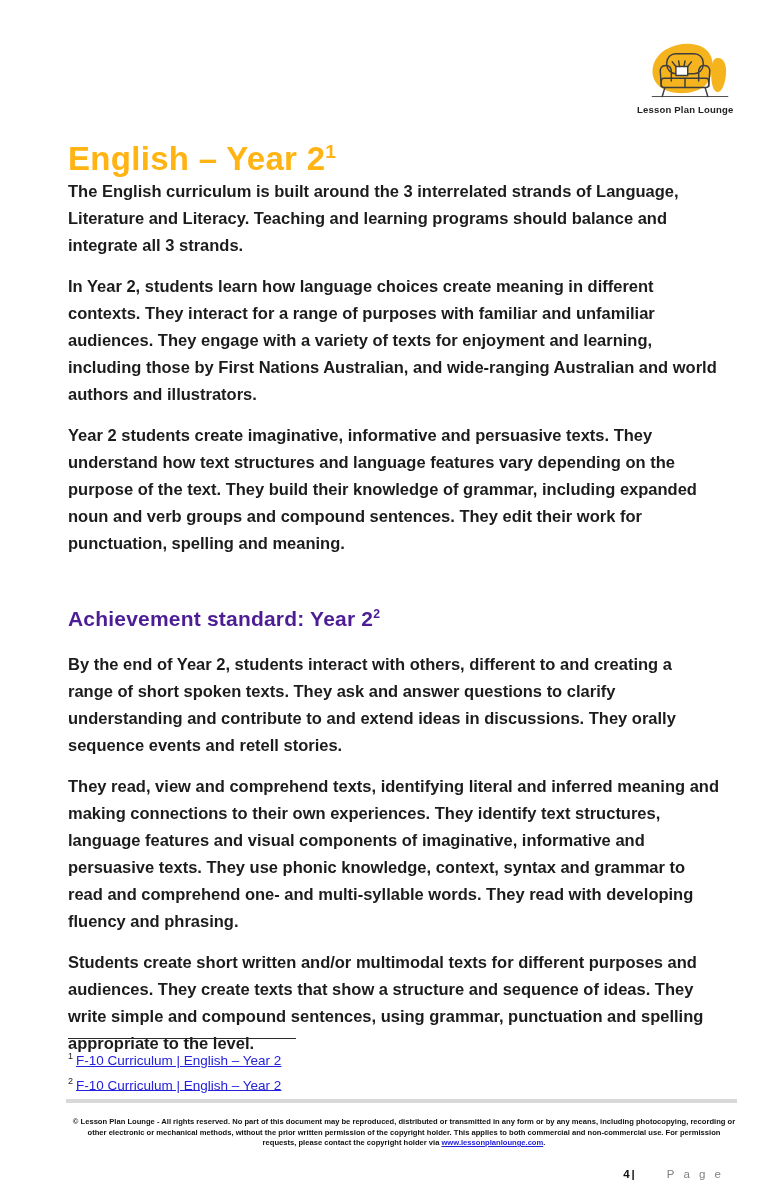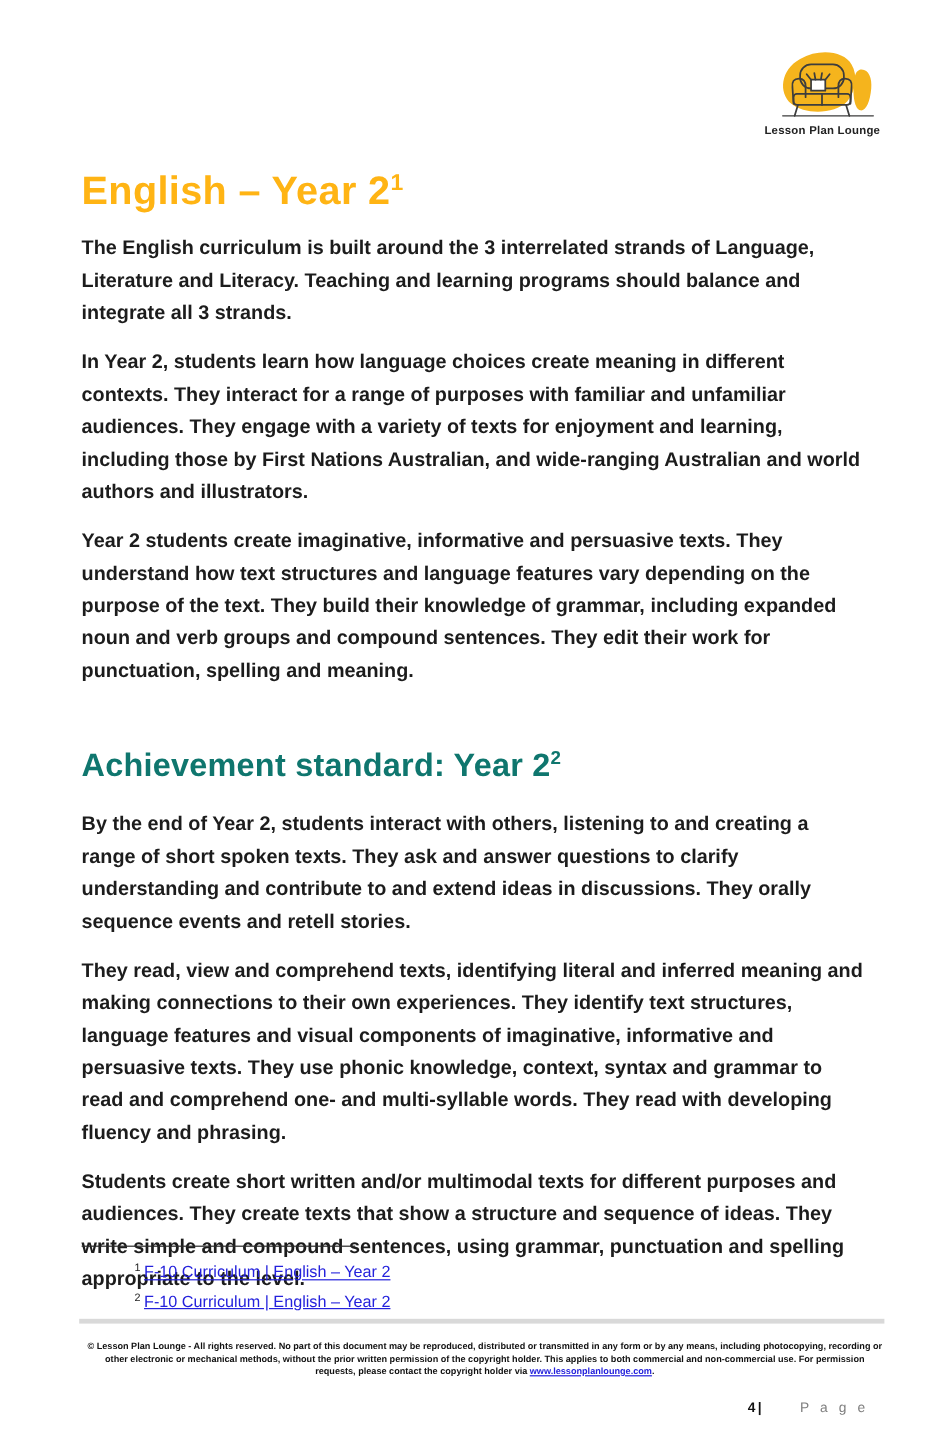--- a/index.html
+++ b/index.html
@@ -21,45 +21,45 @@
   .logo svg { display: block; width: 96px; height: 62px; }
   .logo-caption {
     margin-top: 2px;
     font-size: 9.5px; font-weight: bold; color: #222;
     letter-spacing: 0.2px; white-space: nowrap;
   }
 
   
   .content { position: absolute; top: 0; left: 68px; width: 652px; }
   h1.doc-title {
-    margin: 140px 0 16px 0;
+    margin: 140px 0 0 0;
     font-size: 33px; font-weight: bold; color: #FFB414;
     letter-spacing: 0.3px;
   }
   h1.doc-title sup, h2.section-heading sup {
     font-size: 58%; vertical-align: super; line-height: 0;
   }
   p.body-para {
     margin: 0 0 14px 0;
     font-size: 16.5px; line-height: 27px; color: #1c1c1c; font-weight: bold;
   }
   .first-para { margin-top: 22px; }
   h2.section-heading {
     margin: 50px 0 20px 0;
-    font-size: 27px; font-weight: bold; color: #0f766e;
+    font-size: 21px; font-weight: bold; color: #4c1d95;
     letter-spacing: 0.2px;
   }
 
   
   .footnotes { position: absolute; top: 1038px; left: 68px; width: 400px; }
   .footnote-rule {
     width: 228px; border: 0; border-top: 1.6px solid #2b2b2b;
     margin: 0 0 7px 0;
   }
-  .footnote { font-size: 13.5px; line-height: 20px; margin-left: 44px; }
+  .footnote { font-size: 13.5px; line-height: 20px; }
   .footnote-marker {
     font-size: 9px; vertical-align: super; color: #222; margin-right: 3px;
   }
   .footnote-link, .footer-link {
     color: #2421DC; text-decoration: underline; cursor: pointer;
   }
 
   
   .footer-bar {
     position: absolute; top: 1099px; left: 66px; width: 671px; height: 4px;
@@ -108,21 +108,21 @@
 
   <div class="content">
     <h1 class="doc-title"><span>English – Year 2</span><sup>1</sup></h1>
 
     <p class="body-para first-para">The English curriculum is built around the 3 interrelated strands of Language, Literature and Literacy. Teaching and learning programs should balance and integrate all 3 strands.</p>
     <p class="body-para">In Year 2, students learn how language choices create meaning in different contexts. They interact for a range of purposes with familiar and unfamiliar audiences. They engage with a variety of texts for enjoyment and learning, including those by First Nations Australian, and wide-ranging Australian and world authors and illustrators.</p>
     <p class="body-para">Year 2 students create imaginative, informative and persuasive texts. They understand how text structures and language features vary depending on the purpose of the text. They build their knowledge of grammar, including expanded noun and verb groups and compound sentences. They edit their work for punctuation, spelling and meaning.</p>
 
     <h2 class="section-heading"><span>Achievement standard: Year 2</span><sup>2</sup></h2>
 
-    <p class="body-para">By the end of Year 2, students interact with others, listening to and creating a range of short spoken texts. They ask and answer questions to clarify understanding and contribute to and extend ideas in discussions. They orally sequence events and retell stories.</p>
+    <p class="body-para">By the end of Year 2, students interact with others, different to and creating a range of short spoken texts. They ask and answer questions to clarify understanding and contribute to and extend ideas in discussions. They orally sequence events and retell stories.</p>
     <p class="body-para">They read, view and comprehend texts, identifying literal and inferred meaning and making connections to their own experiences. They identify text structures, language features and visual components of imaginative, informative and persuasive texts. They use phonic knowledge, context, syntax and grammar to read and comprehend one- and multi-syllable words. They read with developing fluency and phrasing.</p>
     <p class="body-para">Students create short written and/or multimodal texts for different purposes and audiences. They create texts that show a structure and sequence of ideas. They write simple and compound sentences, using grammar, punctuation and spelling appropriate to the level.</p>
   </div>
 
   <div class="footnotes">
     <hr class="footnote-rule">
     <div class="footnote"><sup class="footnote-marker">1</sup><a class="footnote-link">F-10 Curriculum | English – Year 2</a></div>
     <div class="footnote"><sup class="footnote-marker">2</sup><a class="footnote-link">F-10 Curriculum | English – Year 2</a></div>
   </div>
 

